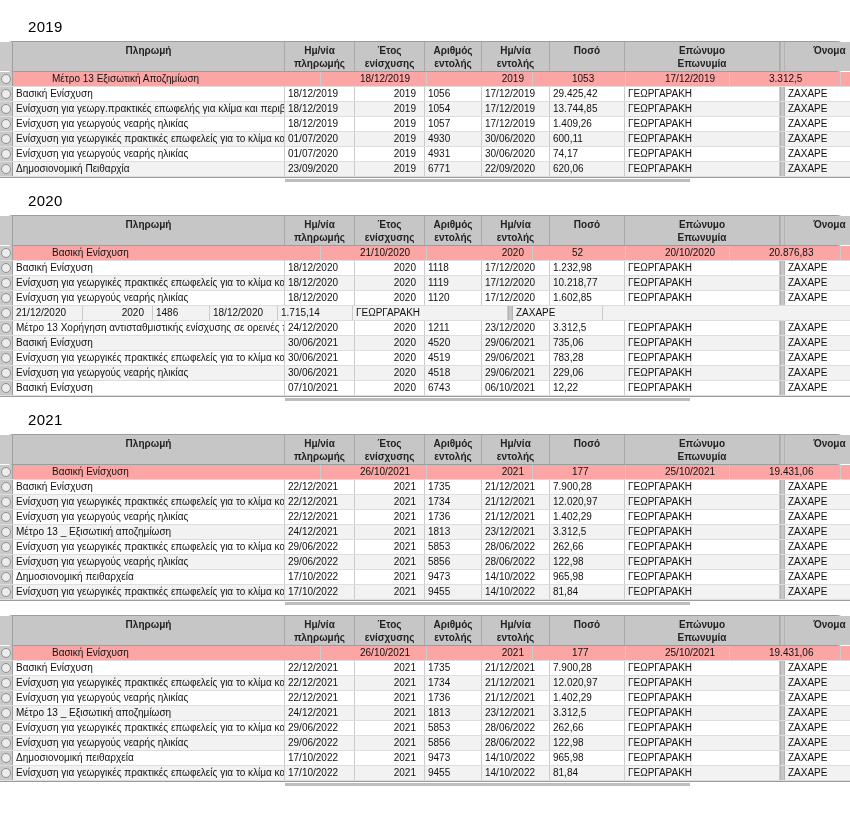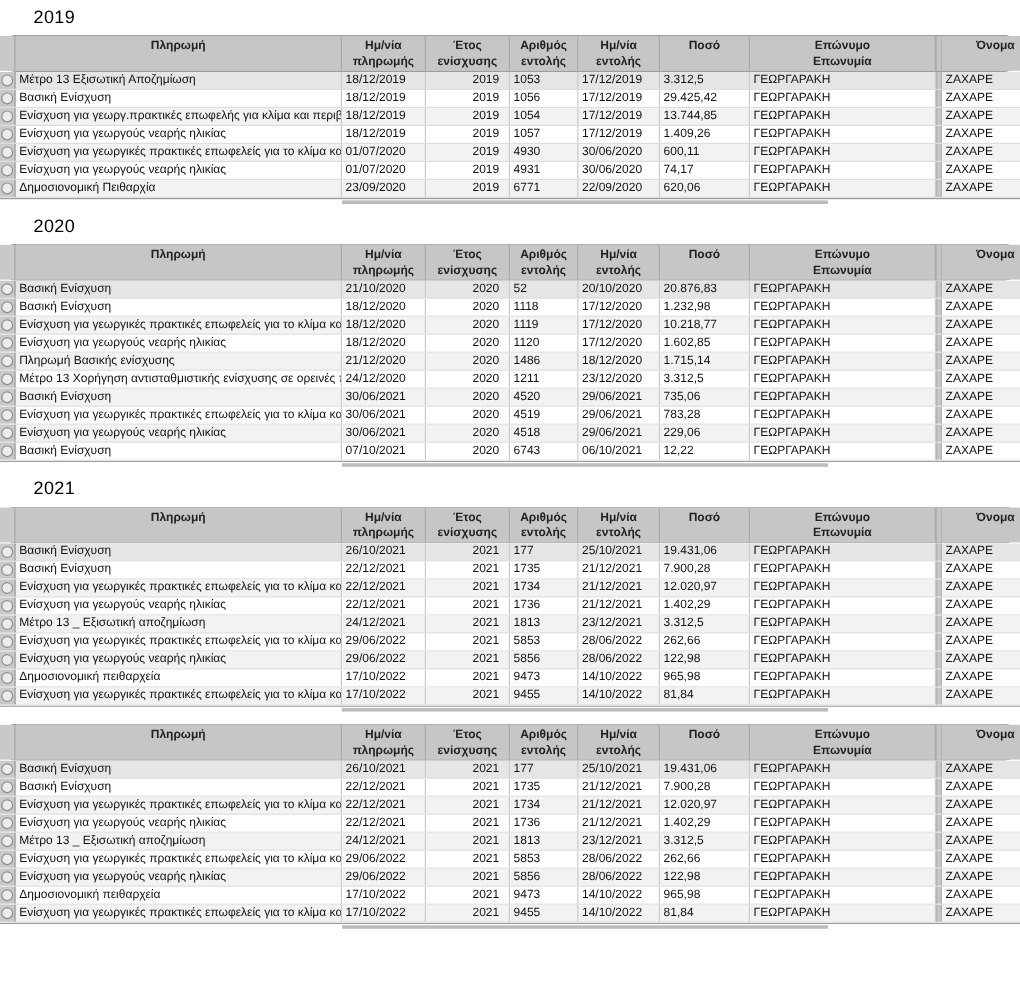--- a/index.html
+++ b/index.html
@@ -1,21 +1,21 @@
 <!DOCTYPE html>
 <html><head>
 <meta charset="utf-8">
 <style>
   html,body{margin:0;padding:0;background:#ffffff;}
   body{
     width:850px;height:822px;overflow:hidden;
     font-family:"Liberation Sans", sans-serif;
     -webkit-font-smoothing:antialiased;
   }
-  #app{width:727px;padding-top:1px;}
+  #app{width:727px;padding-top:13px;}
   .year-section{margin-bottom:9px;}
   .year-title{
     font-size:15px;font-weight:400;color:#000;
     margin:5px 0 6px 28px;letter-spacing:0.3px;
   }
   .grid{
     width:850px;overflow:hidden;
     border-bottom:1px solid #9c9c9c;
   }
   .grid-header{
@@ -34,21 +34,21 @@
     overflow:hidden;white-space:nowrap;
     background:#c6c6c6;
   }
   .grid-body{}
   .grid-row{
     display:flex;height:15px;box-sizing:border-box;
     background:#fff;border-bottom:1px solid #dedede;
     font-size:10px;color:#111;line-height:14px;
   }
   .grid-row.alt{background:#f2f2f2;}
-  .grid-row.selected{background:#e5e5e5;}
+  .grid-row.selected{background:#fca5a5;gap:36px;}
   .cell{
     box-sizing:border-box;flex-shrink:0;height:14px;
     overflow:hidden;white-space:nowrap;
     border-right:1px solid #cbcbcb;
     padding:0 3px;
   }
   .cell.right{padding-right:5px;}
   .cell.ryear{text-align:right;padding-right:8px;}
   
   .col-sel{width:13px;}
@@ -324,21 +324,20 @@
             <div class="cell col-orderdate">17/12/2020</div>
             <div class="cell col-amount right">1.602,85</div>
             <div class="cell col-surname">ΓΕΩΡΓΑΡΑΚΗ</div>
             <div class="cell col-split"></div>
             <div class="cell col-name">ΖΑΧΑΡΕ</div>
           </div>
           <div class="grid-row alt">
             <div class="cell col-sel">
               <span class="radio"></span>
             </div>
-            <div class="cell col-payment">Πληρωμή Βασικής ενίσχυσης</div>
             <div class="cell col-paydate">21/12/2020</div>
             <div class="cell col-aidyear ryear">2020</div>
             <div class="cell col-ordernum">1486</div>
             <div class="cell col-orderdate">18/12/2020</div>
             <div class="cell col-amount right">1.715,14</div>
             <div class="cell col-surname">ΓΕΩΡΓΑΡΑΚΗ</div>
             <div class="cell col-split"></div>
             <div class="cell col-name">ΖΑΧΑΡΕ</div>
           </div>
           <div class="grid-row">

